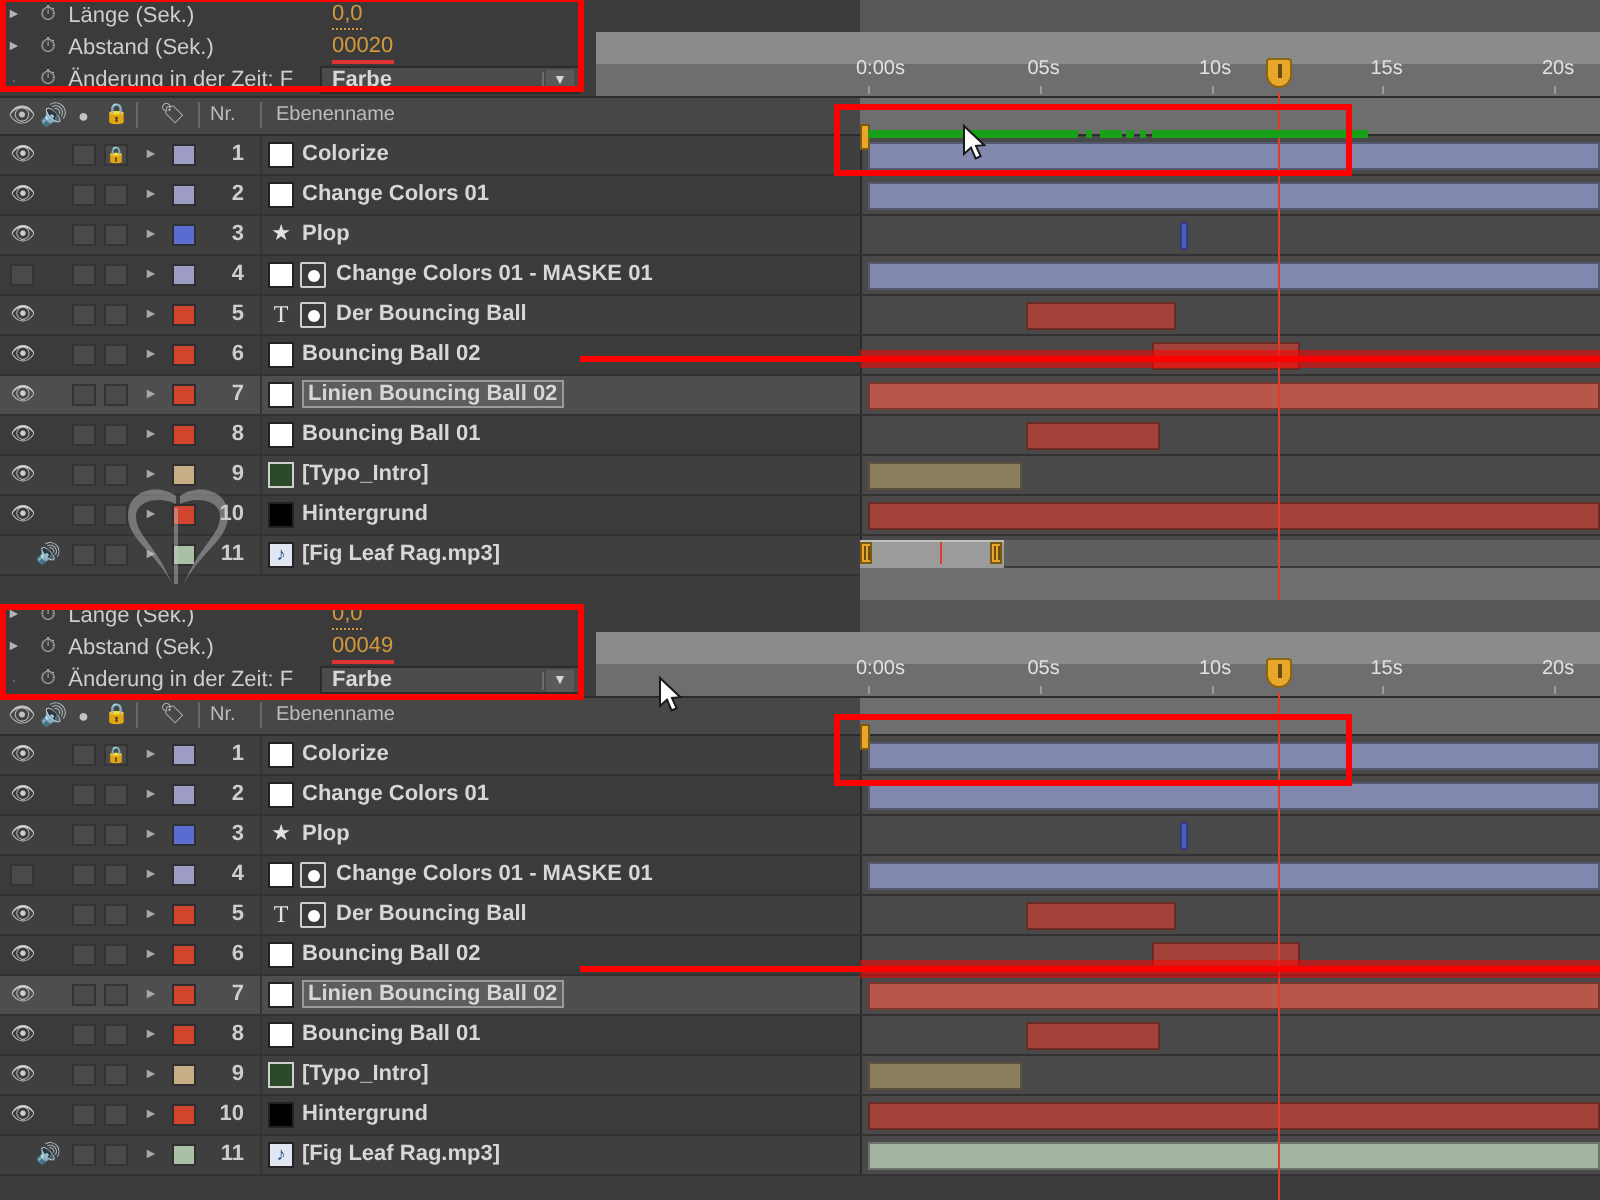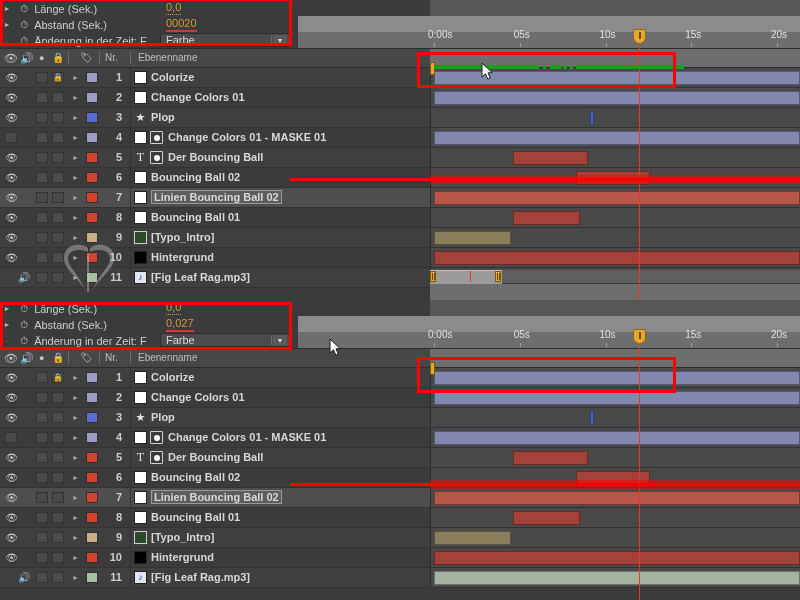--- a/index.html
+++ b/index.html
@@ -14,21 +14,21 @@
   
   .props{position:relative;height:48px;background:#3b3b3b;}
   .prop-row{position:relative;height:16px;line-height:16px;white-space:nowrap;}
   .prop-row .tri{display:inline-block;width:14px;text-align:center;color:#b4b4b4;font-size:7px;vertical-align:middle;}
   .prop-row .stop{display:inline-block;width:14px;text-align:center;color:#c0c0c0;font-size:10px;vertical-align:middle;}
   .prop-row .plab{display:inline-block;color:#cdcdcd;font-size:11px;vertical-align:middle;}
   .prop-val{position:absolute;left:166px;top:0;color:#d39a3c;font-size:11px;}
   .prop-val.dotted{border-bottom:1px dotted #d39a3c;line-height:14px;}
   .prop-val.solid{border-bottom:2px solid #d33;line-height:14px;}
   .dd{position:absolute;left:160px;top:1px;width:130px;height:14px;background:#4b4b4b;
-      border:1px solid #2c2c2c;box-sizing:border-box;}
+      border:1px solid #2c2c2c;box-sizing:border-box;font-weight:bold;}
   .dd .ddtxt{position:absolute;left:5px;top:0;line-height:13px;color:#d8d8d8;font-size:11px;}
   .dd .ddarrow{position:absolute;right:2px;top:1px;width:14px;height:11px;background:#5a5a5a;
       color:#d8d8d8;font-size:7px;line-height:11px;text-align:center;}
   .dd .ddsep{position:absolute;right:17px;top:2px;width:1px;height:9px;background:#6e6e6e;}
   .prop-right-a{position:absolute;left:430px;top:0;width:370px;height:16px;background:#575757;
       border-bottom:1px solid #2e2e2e;}
   .prop-right-b{position:absolute;left:298px;top:16px;width:502px;height:16px;background:#8b8b8b;}
   .prop-right-c{position:absolute;left:298px;top:32px;width:502px;height:16px;background:#6e6e6e;}
 
   
@@ -322,21 +322,21 @@
         <span class="tri">►</span>
         <span class="stop">⏱</span>
         <span class="plab">Länge (Sek.)</span>
         <span class="prop-val dotted">0,0</span>
       </div>
 
       <div class="prop-row">
         <span class="tri">►</span>
         <span class="stop">⏱</span>
         <span class="plab">Abstand (Sek.)</span>
-        <span class="prop-val solid">0,027</span>
+        <span class="prop-val solid">00049</span>
       </div>
 
       <div class="prop-row">
         <span class="tri" style="font-size:9px;color:#777;">·</span>
         <span class="stop">⏱</span>
         <span class="plab">Änderung in der Zeit: F</span>
         <span class="dd">
           <span class="ddtxt">Farbe</span>
           <span class="ddsep"></span>
           <span class="ddarrow">▼</span>

